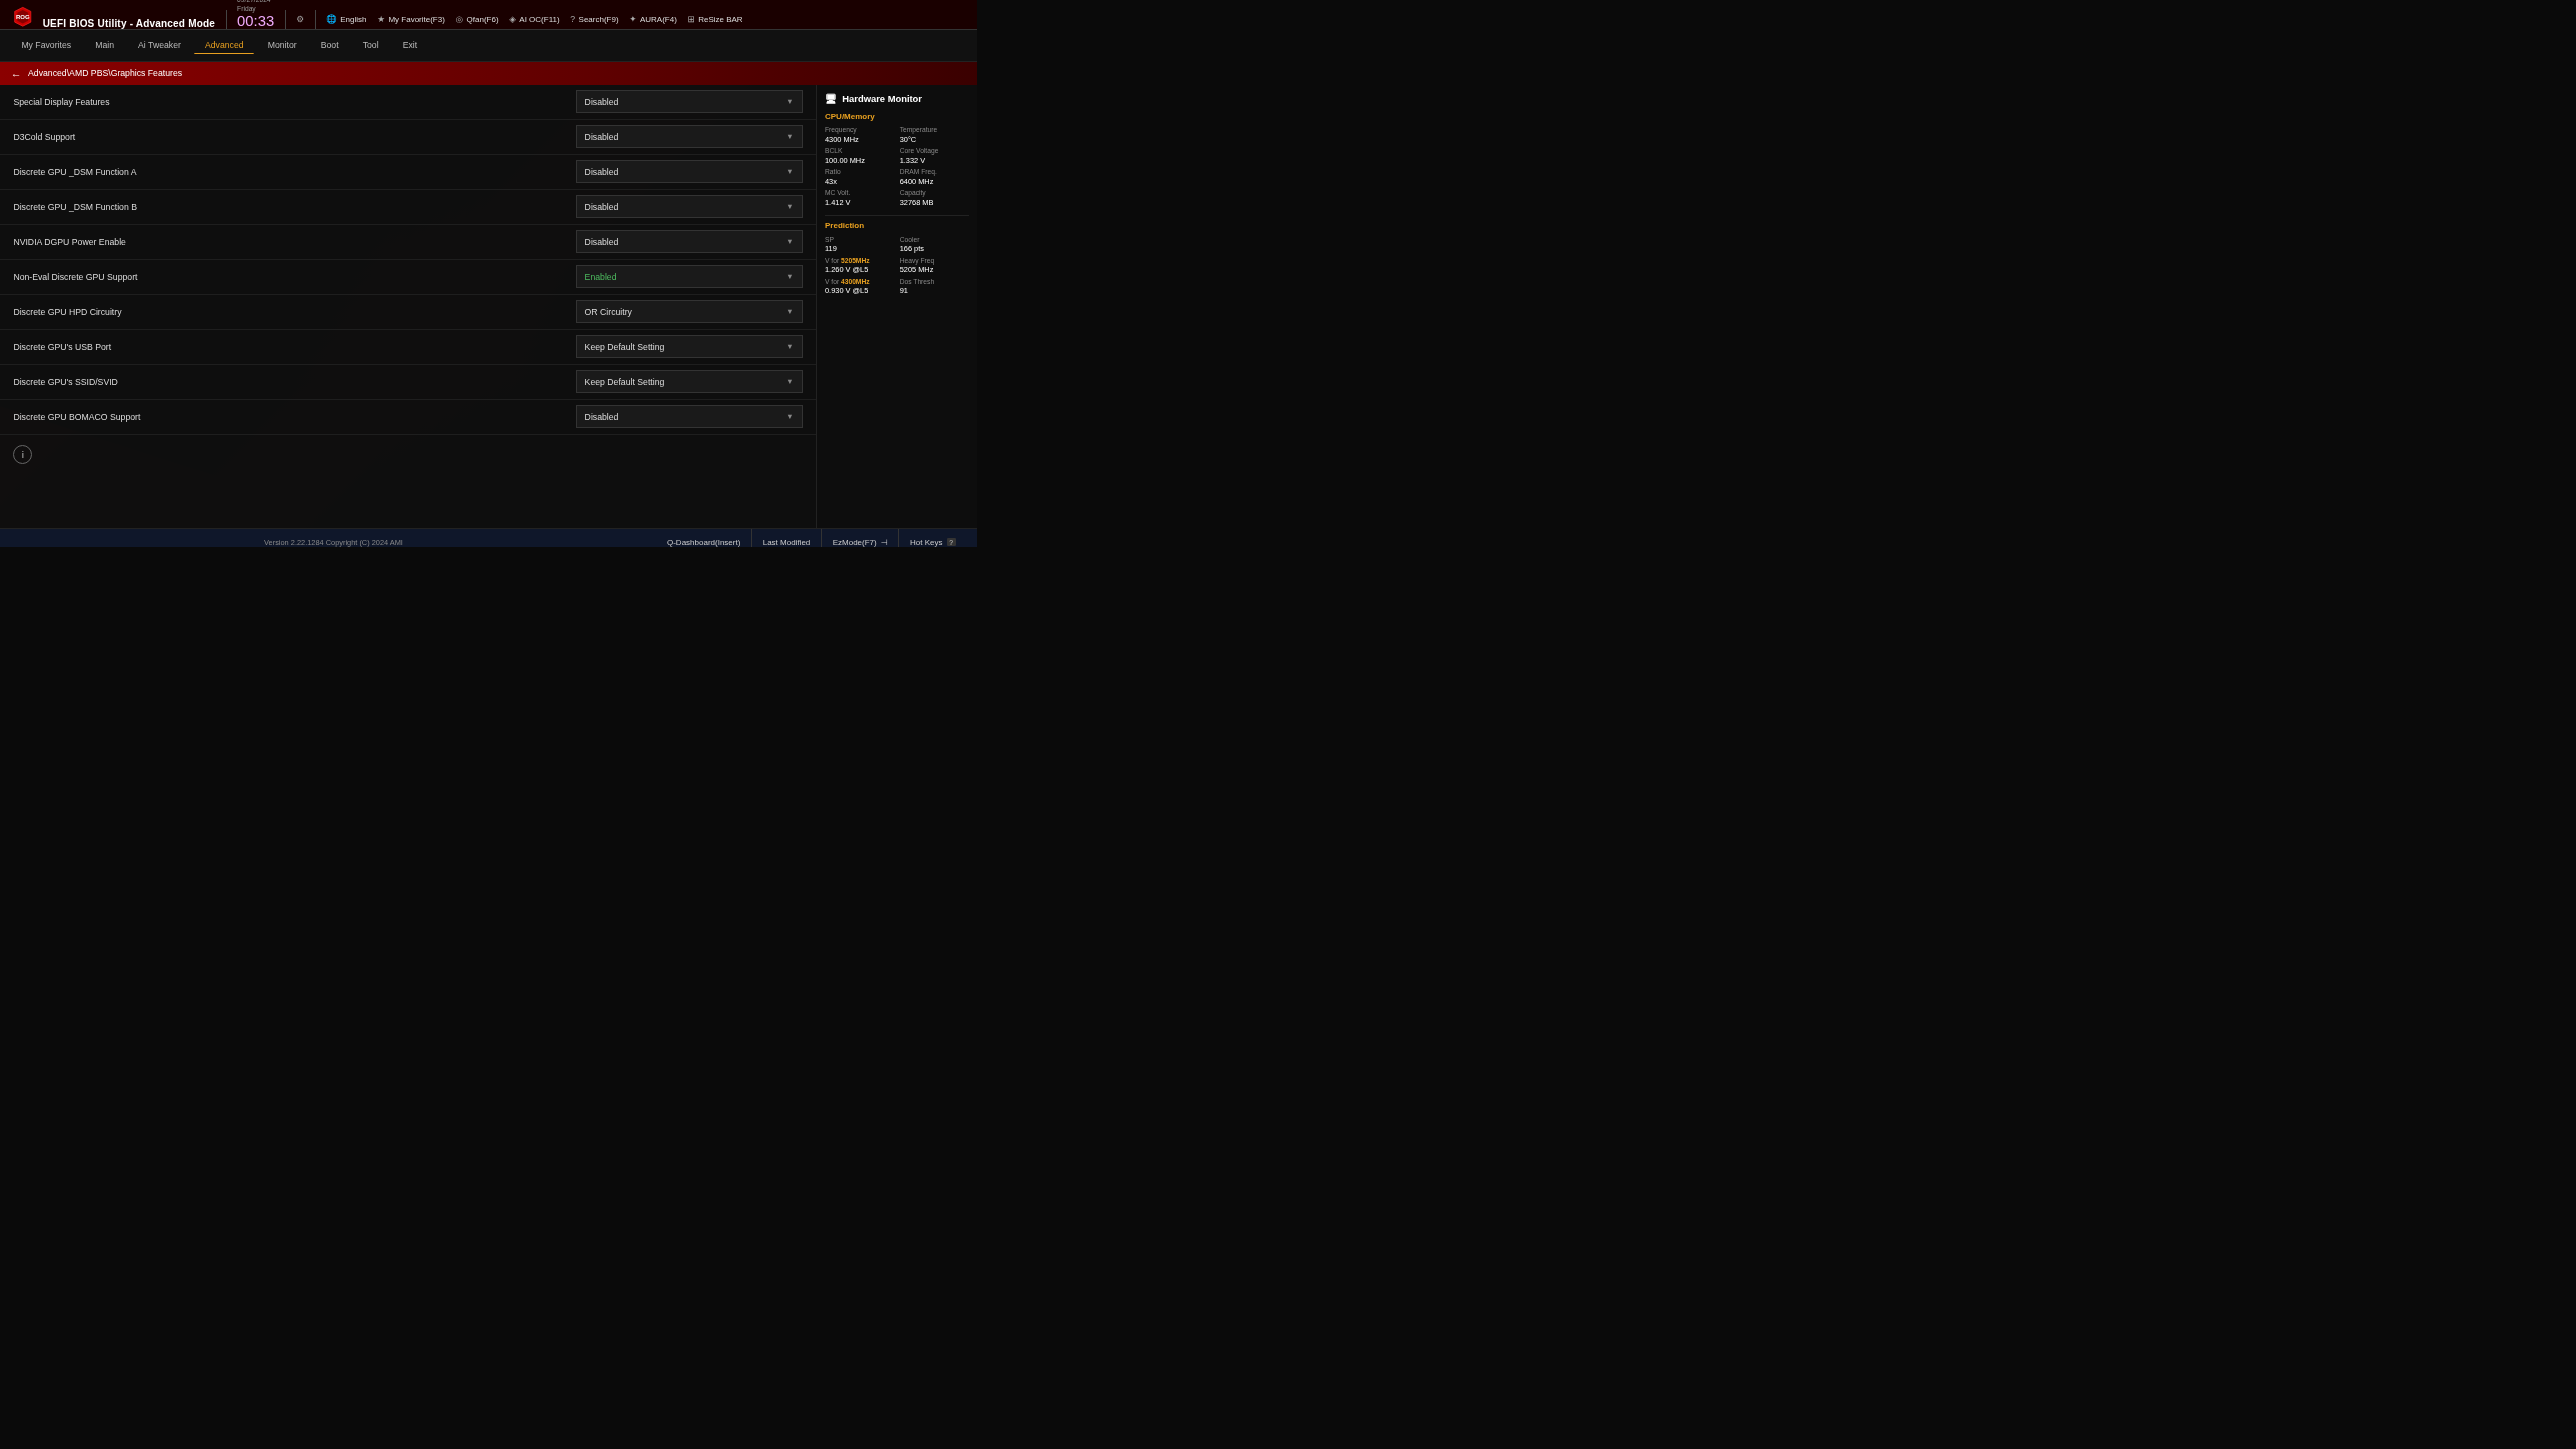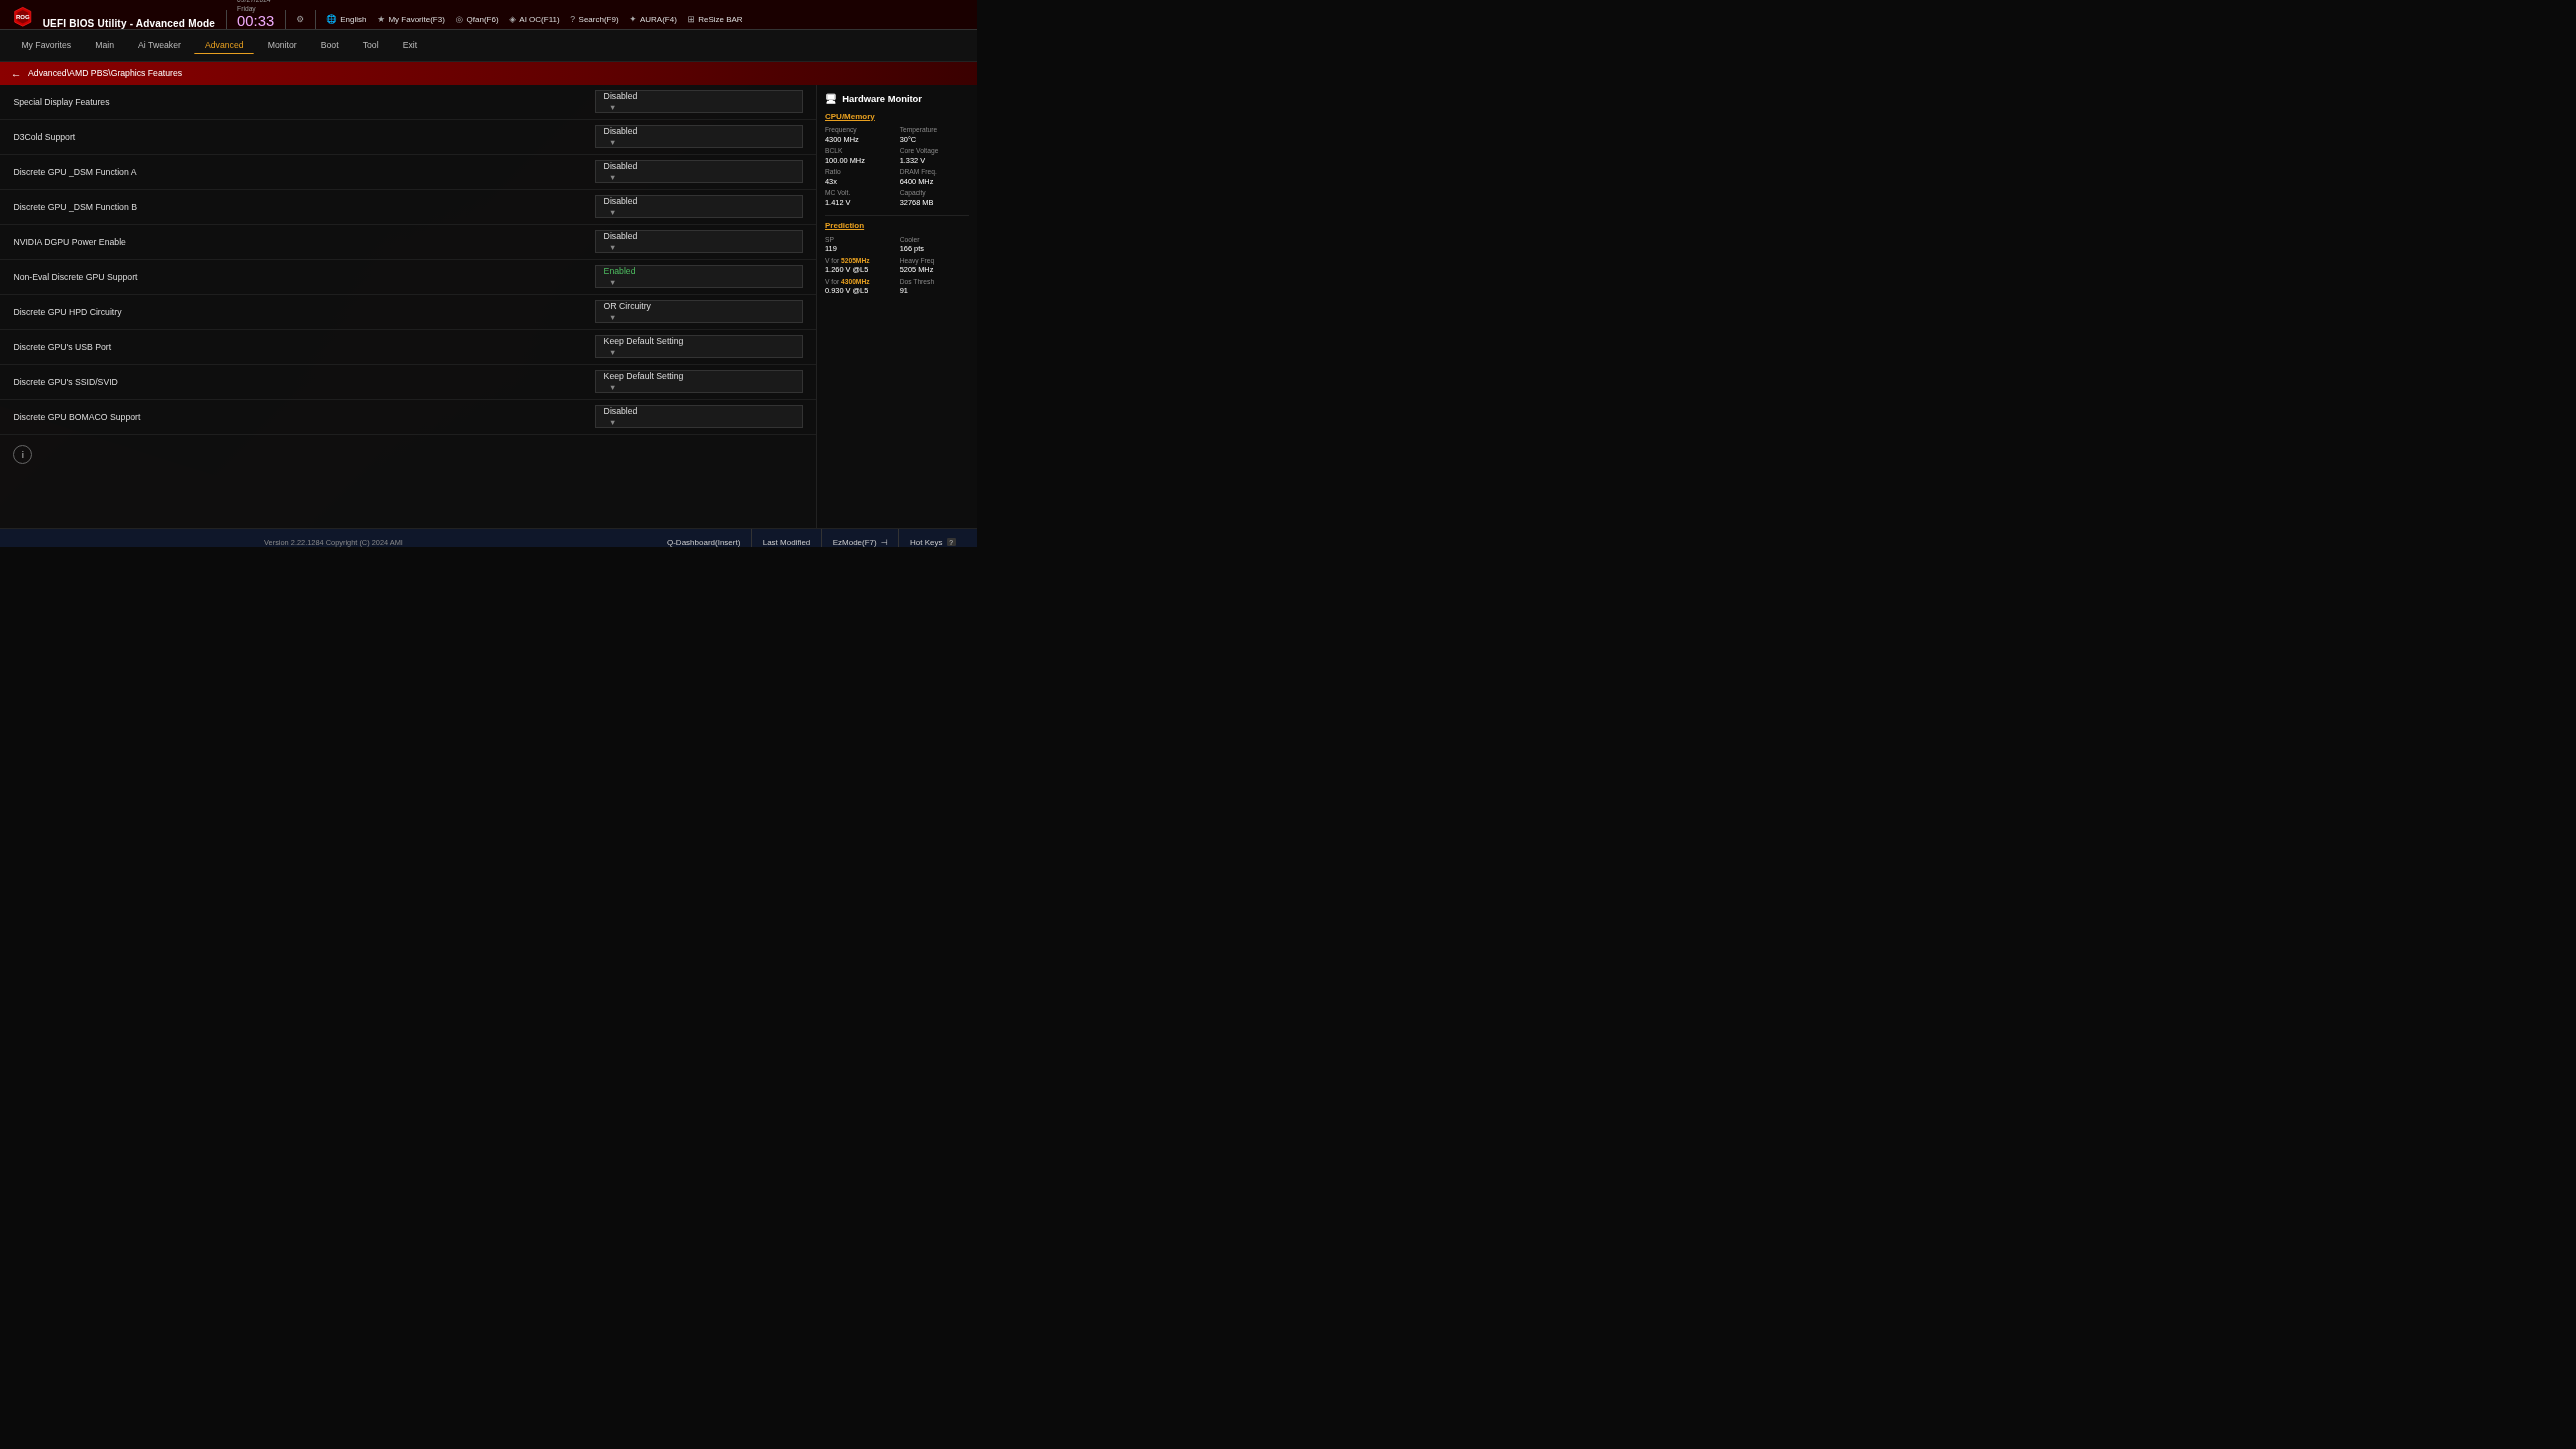--- a/index.html
+++ b/index.html
@@ -200,32 +200,31 @@
       cursor: pointer;
     }
 
     .setting-label {
       flex: 1;
       font-size: 8.7px;
       color: #ddd;
     }
 
     .setting-value-box {
-      width: 208px;
+      width: 227px;
       height: 23px;
       background: #1a1a1a;
       border: 0.7px solid #333;
       display: flex;
-      align-items: flex-start;
+      align-items: center;
       justify-content: space-between;
       padding: 0 8px;
       font-size: 8.7px;
       color: #ddd;
       cursor: pointer;
-      flex-direction: column;
     }
 
     .dropdown-arrow {
       color: #888;
       font-size: 7.4px;
       margin-left: 5.4px;
     }
 
     
     .info-section {
@@ -265,21 +264,20 @@
       align-items: center;
       gap: 5.4px;
     }
 
     .hw-section-title {
       color: #e8a020;
       font-size: 8px;
       font-weight: 600;
       margin-bottom: 5.4px;
       margin-top: 2.7px;
-      text-decoration: underline;
     }
 
     .hw-grid {
       display: grid;
       grid-template-columns: 1fr 1fr;
       gap: 2.7px 5.4px;
       margin-bottom: 8px;
     }
 
     .hw-label {

